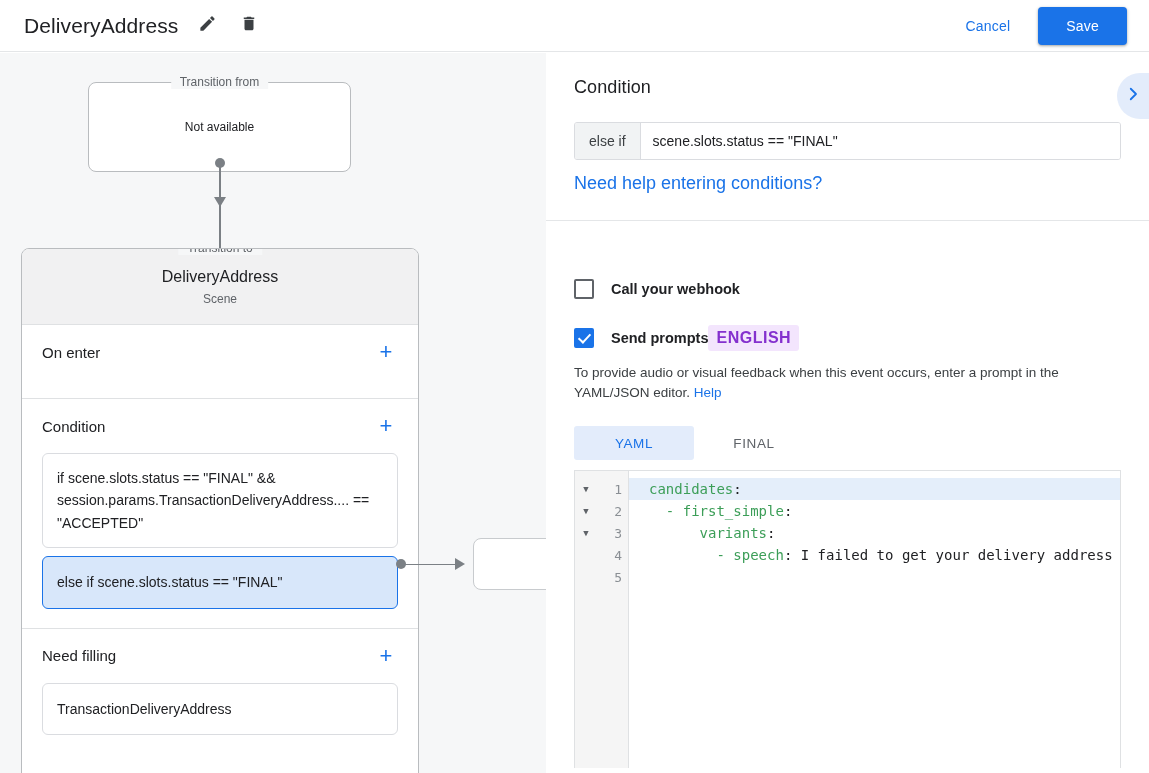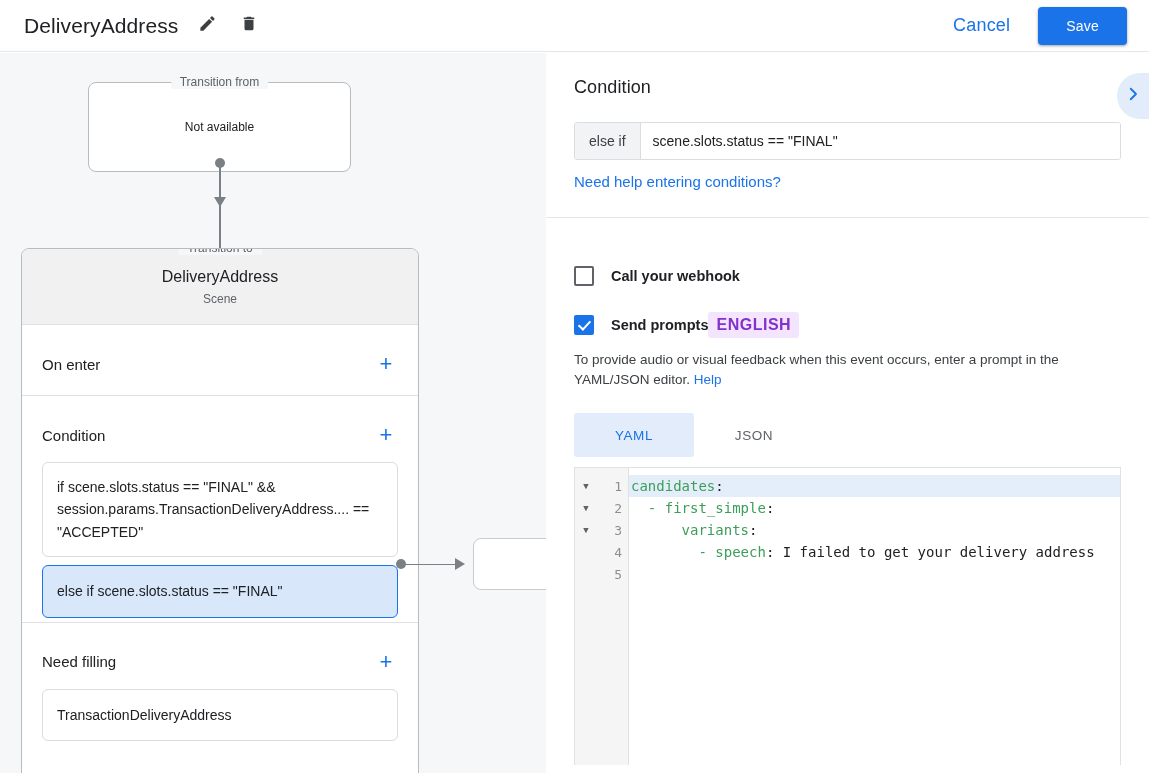--- a/index.html
+++ b/index.html
@@ -33,21 +33,21 @@
     display: flex; align-items: center; justify-content: center;
     border-radius: 50%;
     cursor: pointer;
     background: transparent;
     border: none;
   }
   .edit-btn { margin-left: 14px; }
   .delete-btn { margin-left: 12px; }
   .topbar-spacer { flex: 1; }
   .cancel-btn {
-    font-size: 18px; font-weight: 500;
+    font-size: 14px; font-weight: 500;
     color: #1a73e8;
     background: transparent; border: none;
     padding: 9px 14px;
     border-radius: 4px;
     cursor: pointer;
     letter-spacing: 0.2px;
   }
   .save-btn {
     margin-left: 14px; margin-right: 22px;
     font-size: 14px; font-weight: 500;
@@ -110,22 +110,21 @@
     height: 76px;
     display: flex; flex-direction: column;
     align-items: center; justify-content: center;
     border-bottom: 1px solid #dfe1e3;
   }
   .scene-name { font-size: 16px; color: #202124; }
   .scene-type { font-size: 12px; color: #5f6368; margin-top: 6px; }
 
   .section {
     border-bottom: 1px solid #dfe1e3;
-    padding: 0 20px 4px 20px;
-    margin-top: 12px;
+    padding: 0 20px 19px 20px;
   }
   .section:last-child { border-bottom: none; }
   .section-head {
     height: 54px;
     display: flex; align-items: center; justify-content: space-between;
   }
   .section-title { font-size: 15px; color: #202124; }
   .plus-btn {
     color: #1a73e8;
     font-size: 22px;
@@ -255,30 +254,30 @@
     flex: 1;
     display: flex; align-items: center;
     padding: 0 12px;
     font-size: 14px;
     color: #202124;
     background: #ffffff;
   }
   .help-link {
     display: inline-block;
     margin-top: 13px;
-    font-size: 15px;
+    font-size: 18px;
     color: #1a73e8;
     cursor: pointer;
     text-decoration: none;
   }
 
   
   .cb-row {
     display: flex; align-items: center;
-    margin-top: 24px;
+    margin-top: 34px;
   }
   .cb {
     width: 20px; height: 20px;
     border: 2px solid #5f6368;
     border-radius: 2px;
     background: #ffffff;
     flex: none;
     cursor: pointer;
   }
   .cb.checked {
@@ -319,21 +318,21 @@
   }
   .hint a { color: #1a73e8; text-decoration: none; cursor: pointer; }
 
   
   .tabs {
     display: flex;
     margin-top: 24px;
   }
   .tab {
     min-width: 120px;
-    height: 44px;
+    height: 34px;
     display: flex; align-items: center; justify-content: center;
     font-size: 13.5px;
     font-weight: 500;
     letter-spacing: .6px;
     color: #5f6368;
     cursor: pointer;
     border-radius: 3px;
   }
   .tab.active {
     background: #e3ecfb;
@@ -384,21 +383,21 @@
     overflow: hidden;
     position: relative;
   }
   .cline {
     height: 22px;
     display: flex; align-items: center;
     font-family: "DejaVu Sans Mono", monospace;
     font-size: 14px;
     color: #202124;
     white-space: pre;
-    padding-left: 2px;
+    padding-left: 20px;
   }
   .cline.hl { background: #e4eefa; }
   .k { color: #3c9e58; }
   .p { color: #202124; }
   .v { color: #202124; }
   .editor-right-border {
     position: absolute;
     right: 0; top: 0; bottom: 0;
     width: 1px;
     background: #dfe1e3;
@@ -516,21 +515,21 @@
       <span class="lang-badge">ENGLISH</span>
     </div>
 
     <div class="hint">
       <span>To provide audio or visual feedback when this event occurs, enter a prompt in the YAML/JSON editor.</span>
       <a>Help</a>
     </div>
 
     <div class="tabs">
       <div class="tab active">YAML</div>
-      <div class="tab">JSON</div>
+      <div class="tab">FINAL</div>
     </div>
 
     <div class="editor">
       <div class="gutter" id="gutter">
           <div class="gline">
             <span class="fold">▼</span>
             <span class="gnum">1</span>
           </div>
           <div class="gline">
             <span class="fold">▼</span>

